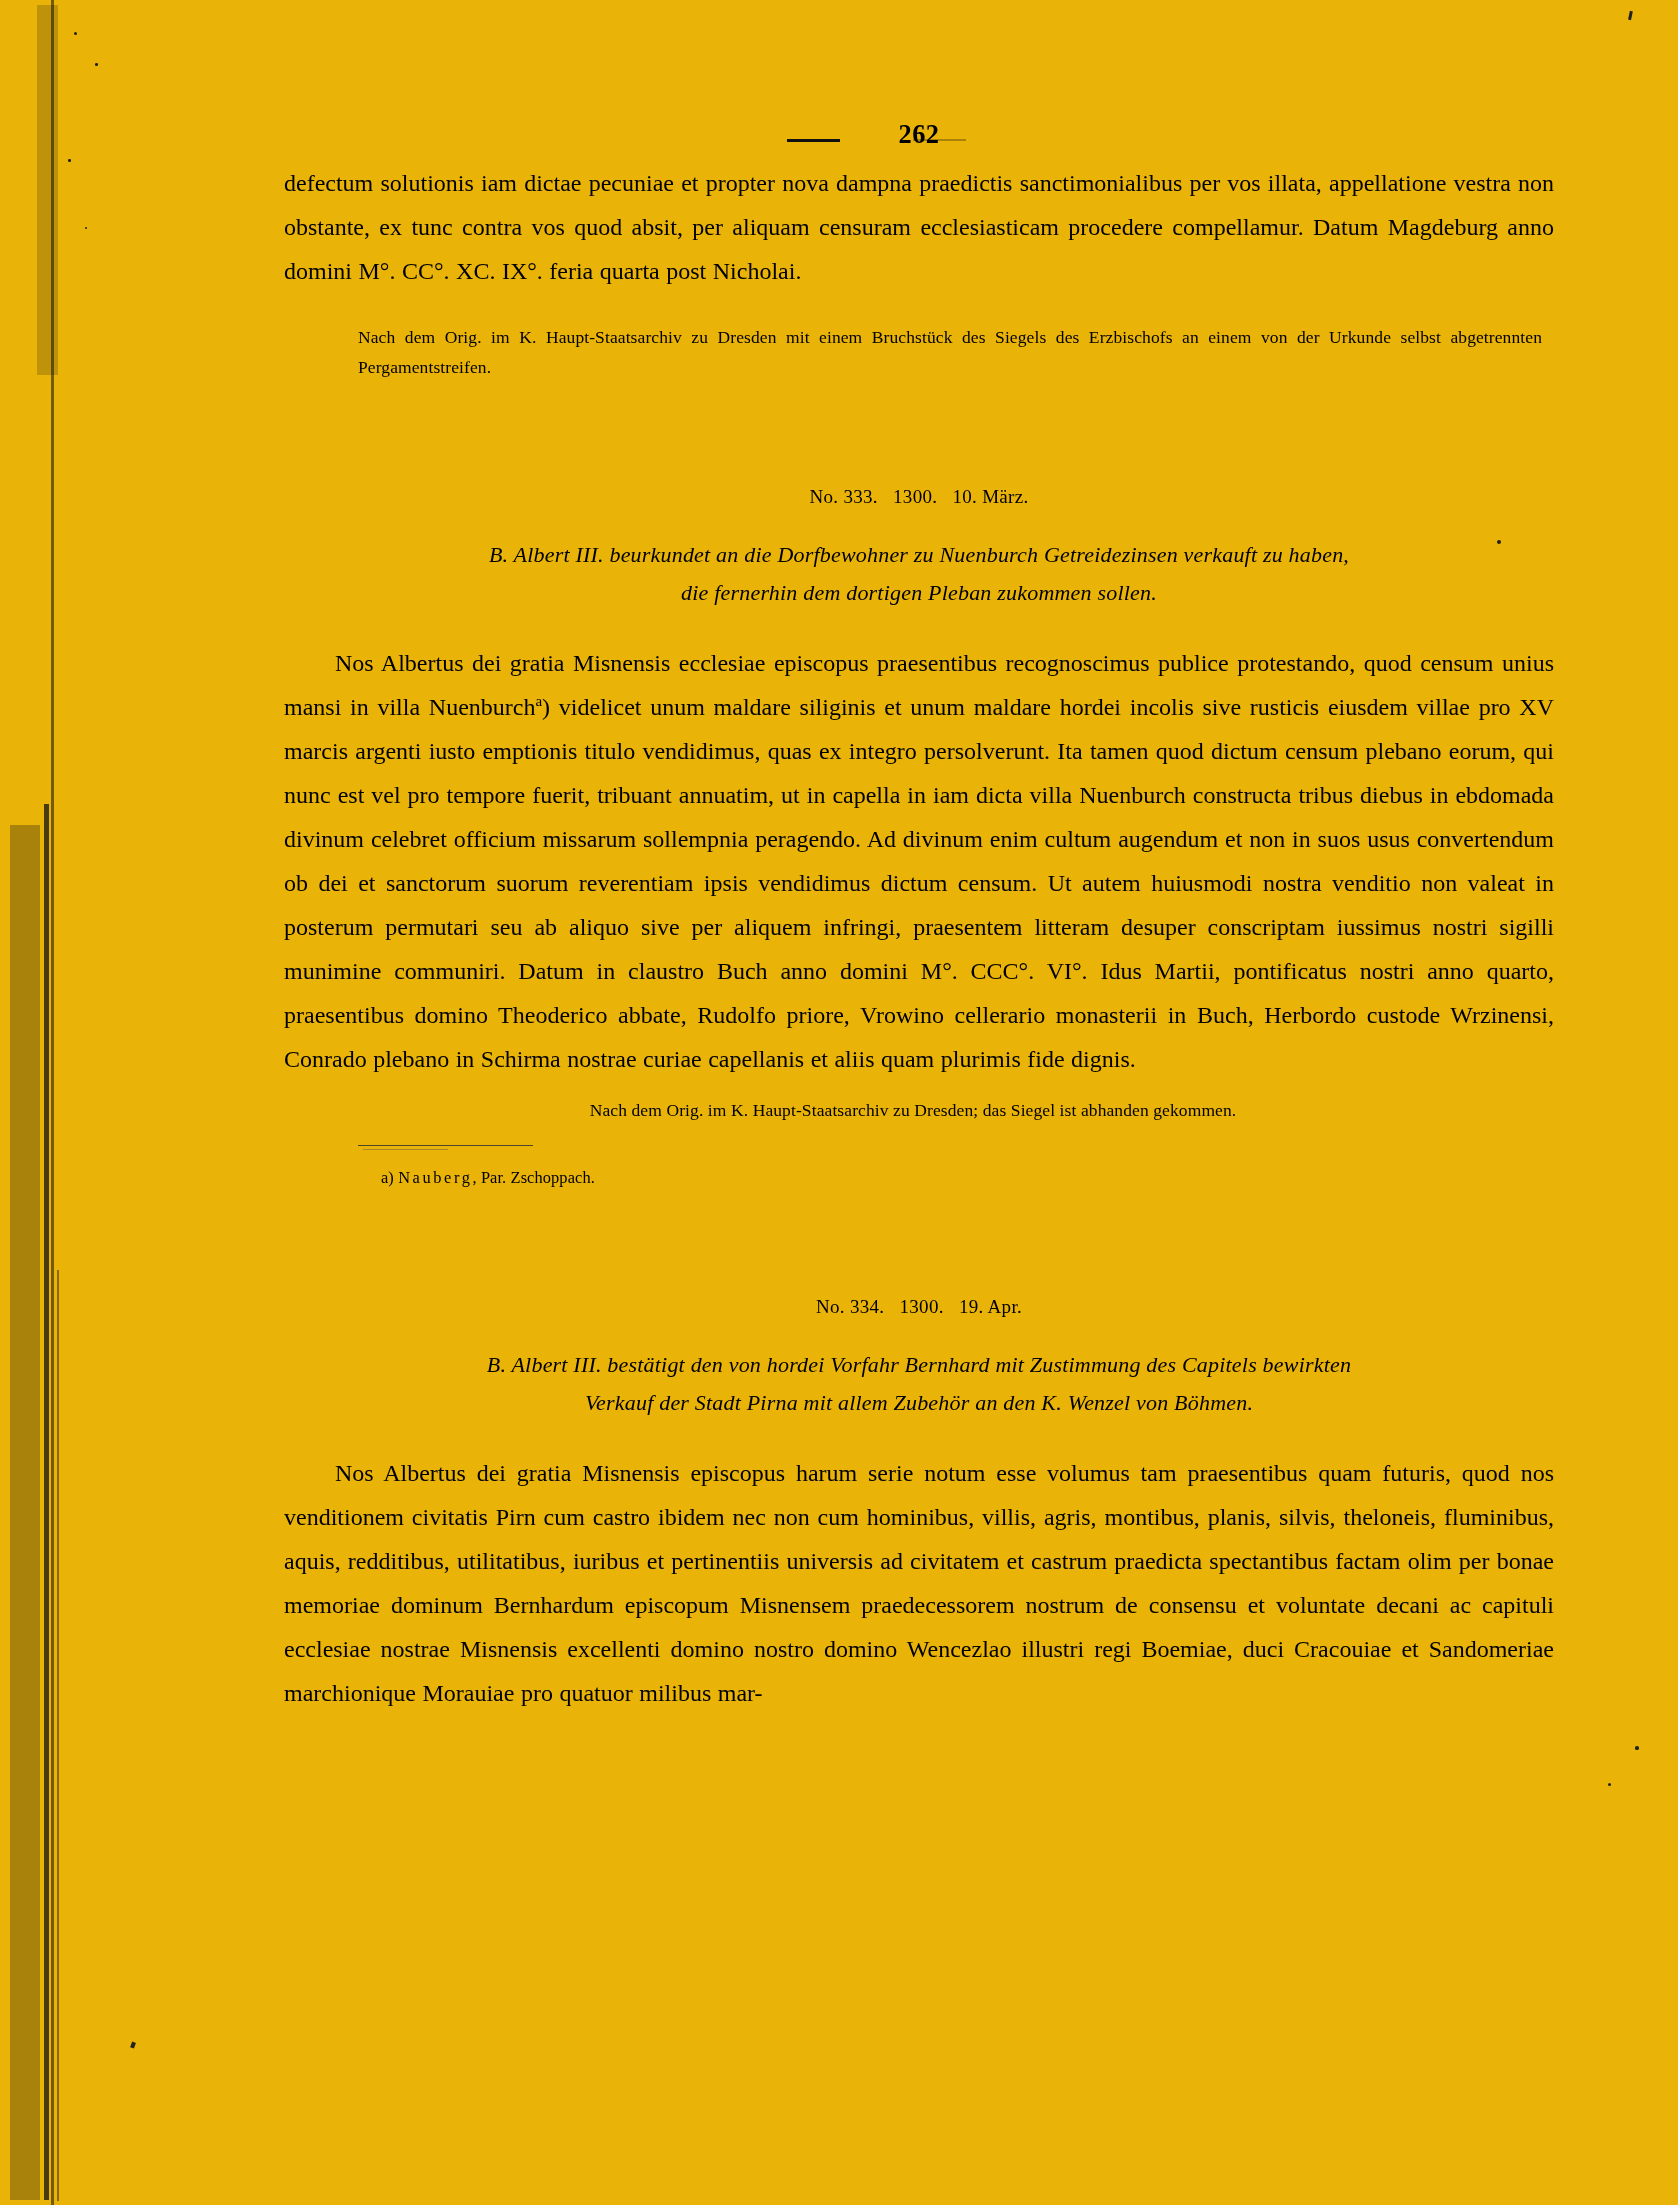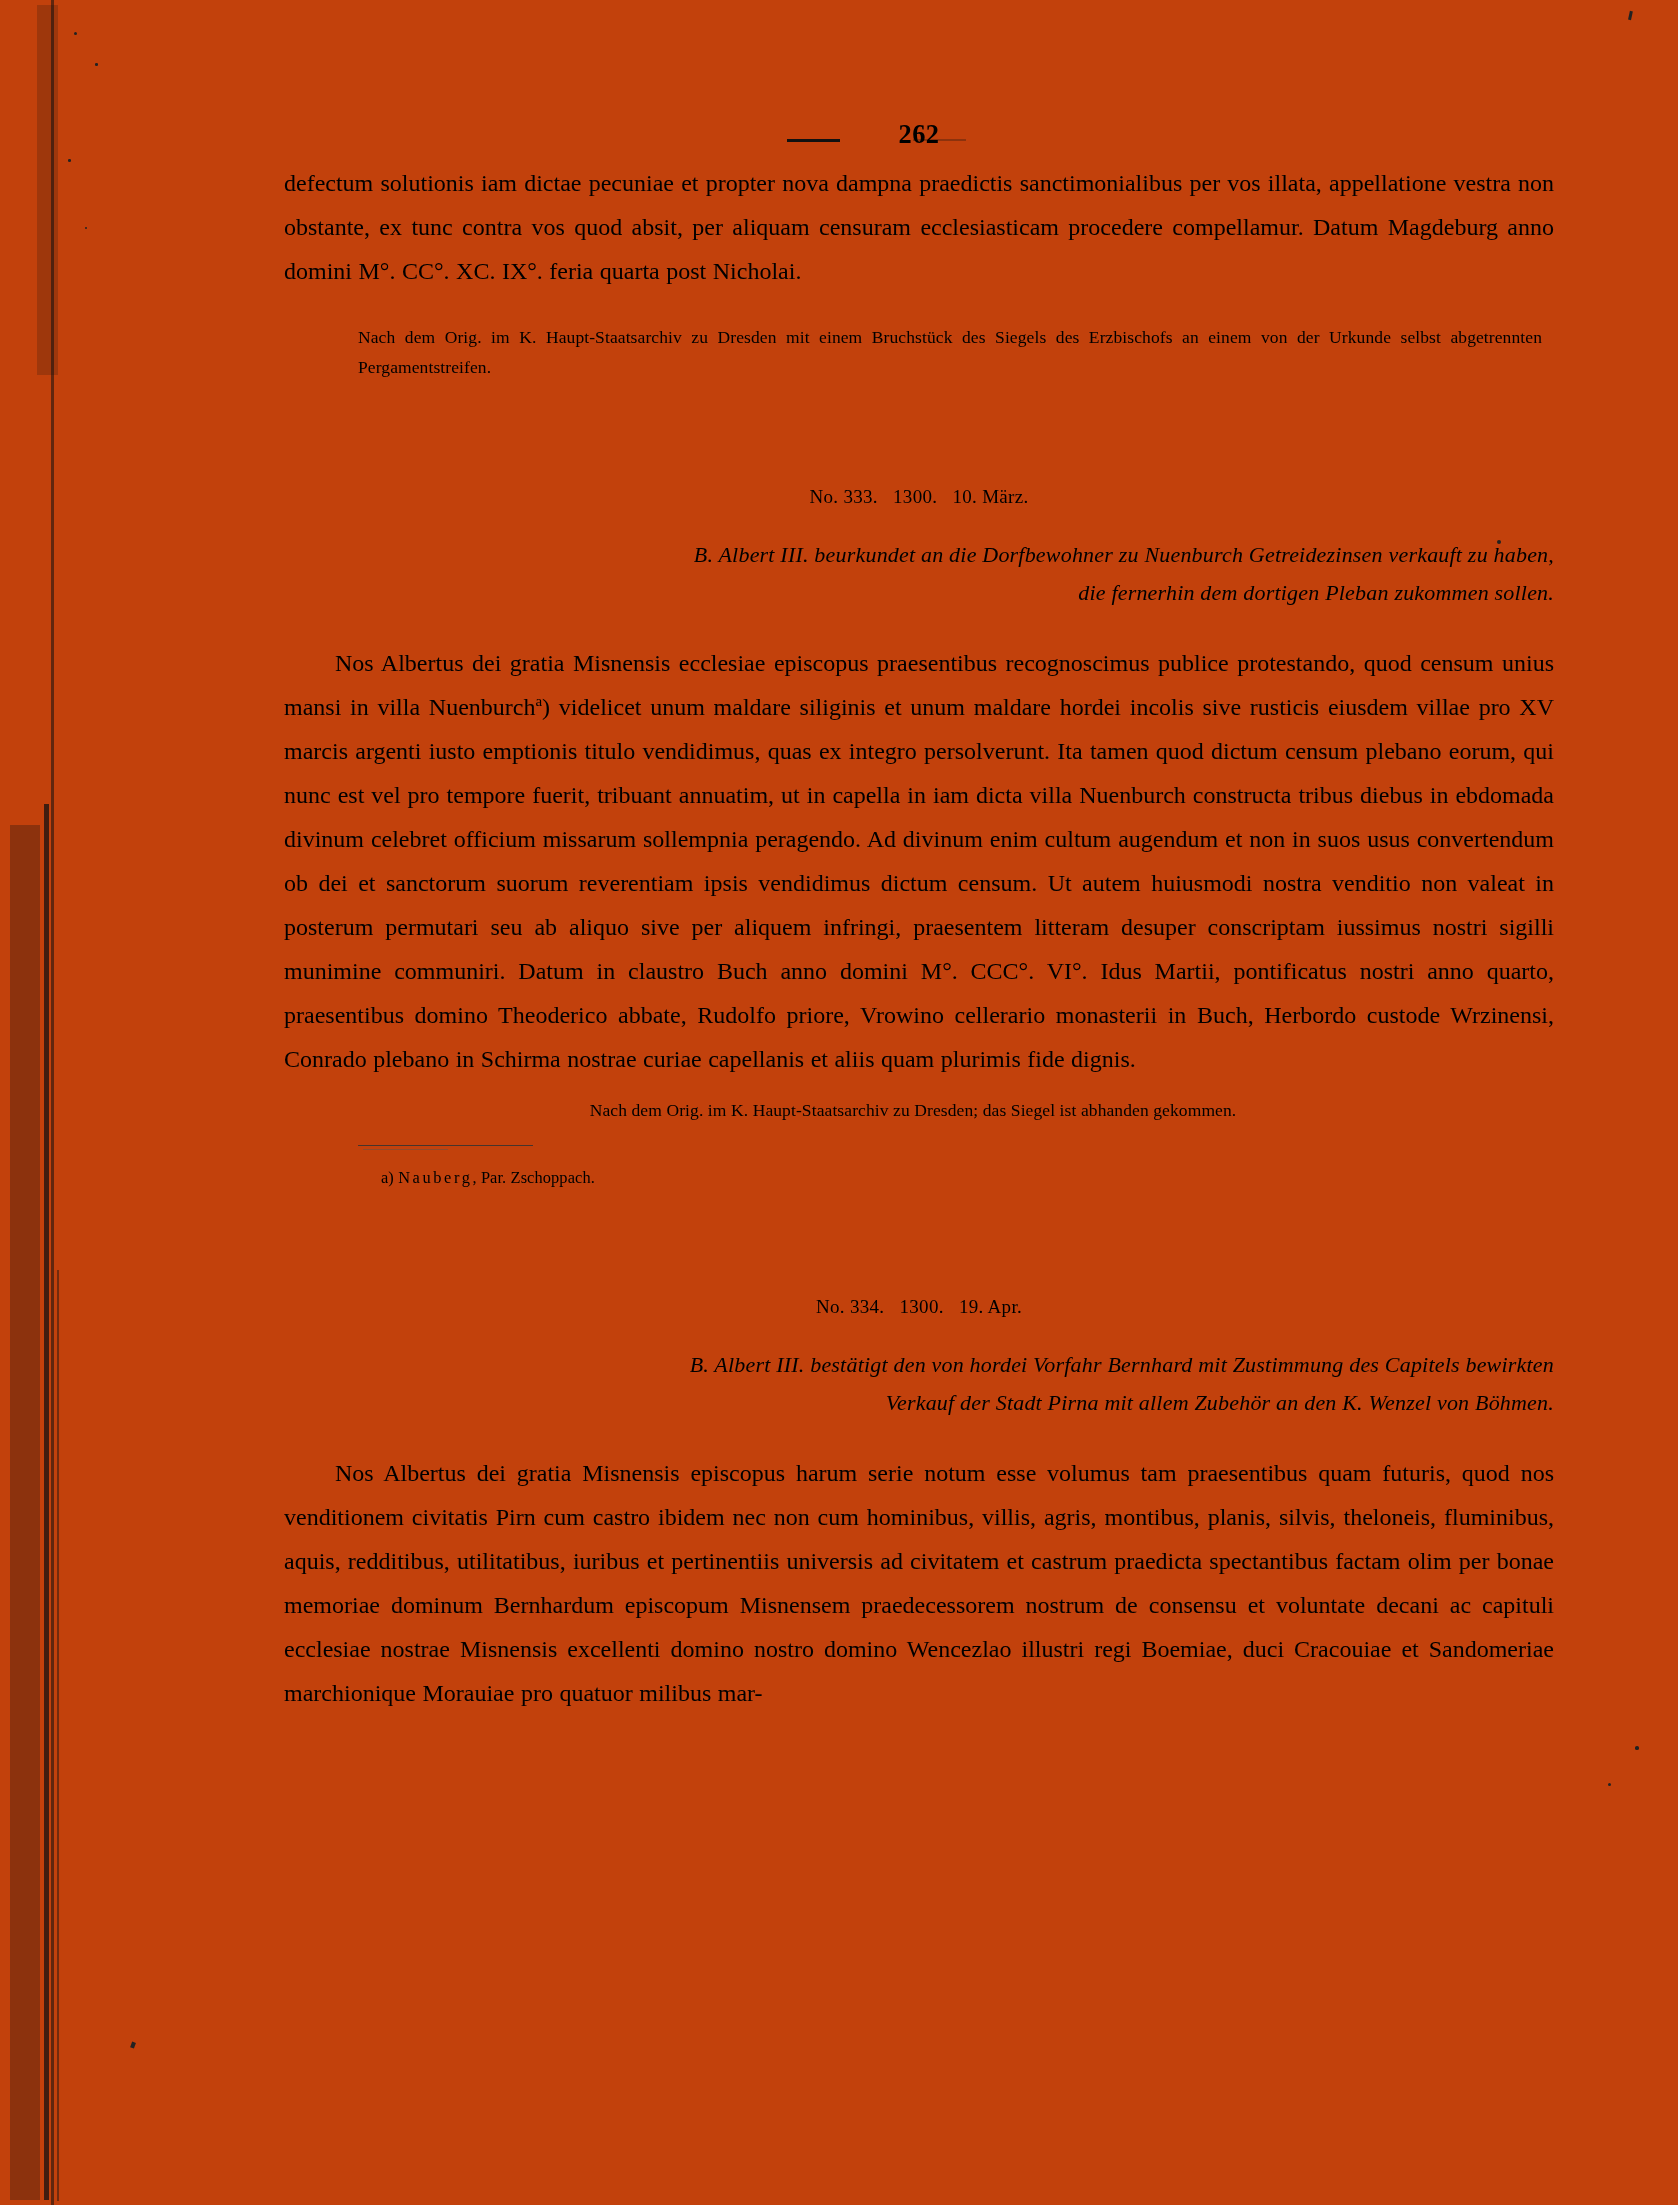--- a/index.html
+++ b/index.html
@@ -8,21 +8,21 @@
     background: #ffffff;
   }
   body {
     font-family: "Liberation Serif", "DejaVu Serif", serif;
     color: #000000;
   }
   .page {
     position: relative;
     width: 1679px;
     height: 2205px;
-    background: #c2410c;
+    background: #eab308;
     overflow: hidden;
   }
 
   
   .gutter {
     position: absolute;
     top: 0;
     left: 0;
     width: 79px;
     height: 100%;
@@ -120,21 +120,21 @@
     font-weight: 400;
     letter-spacing: 0.3px;
     white-space: pre;
   }
 
   
   .regest {
     font-style: italic;
     font-size: 22px;
     line-height: 38px;
-    text-align: right;
+    text-align: center;
     letter-spacing: 0.2px;
   }
   .regest .l2 { display: block; }
 
   sup.fn {
     font-size: 15px;
     vertical-align: super;
     line-height: 0;
   }
 

